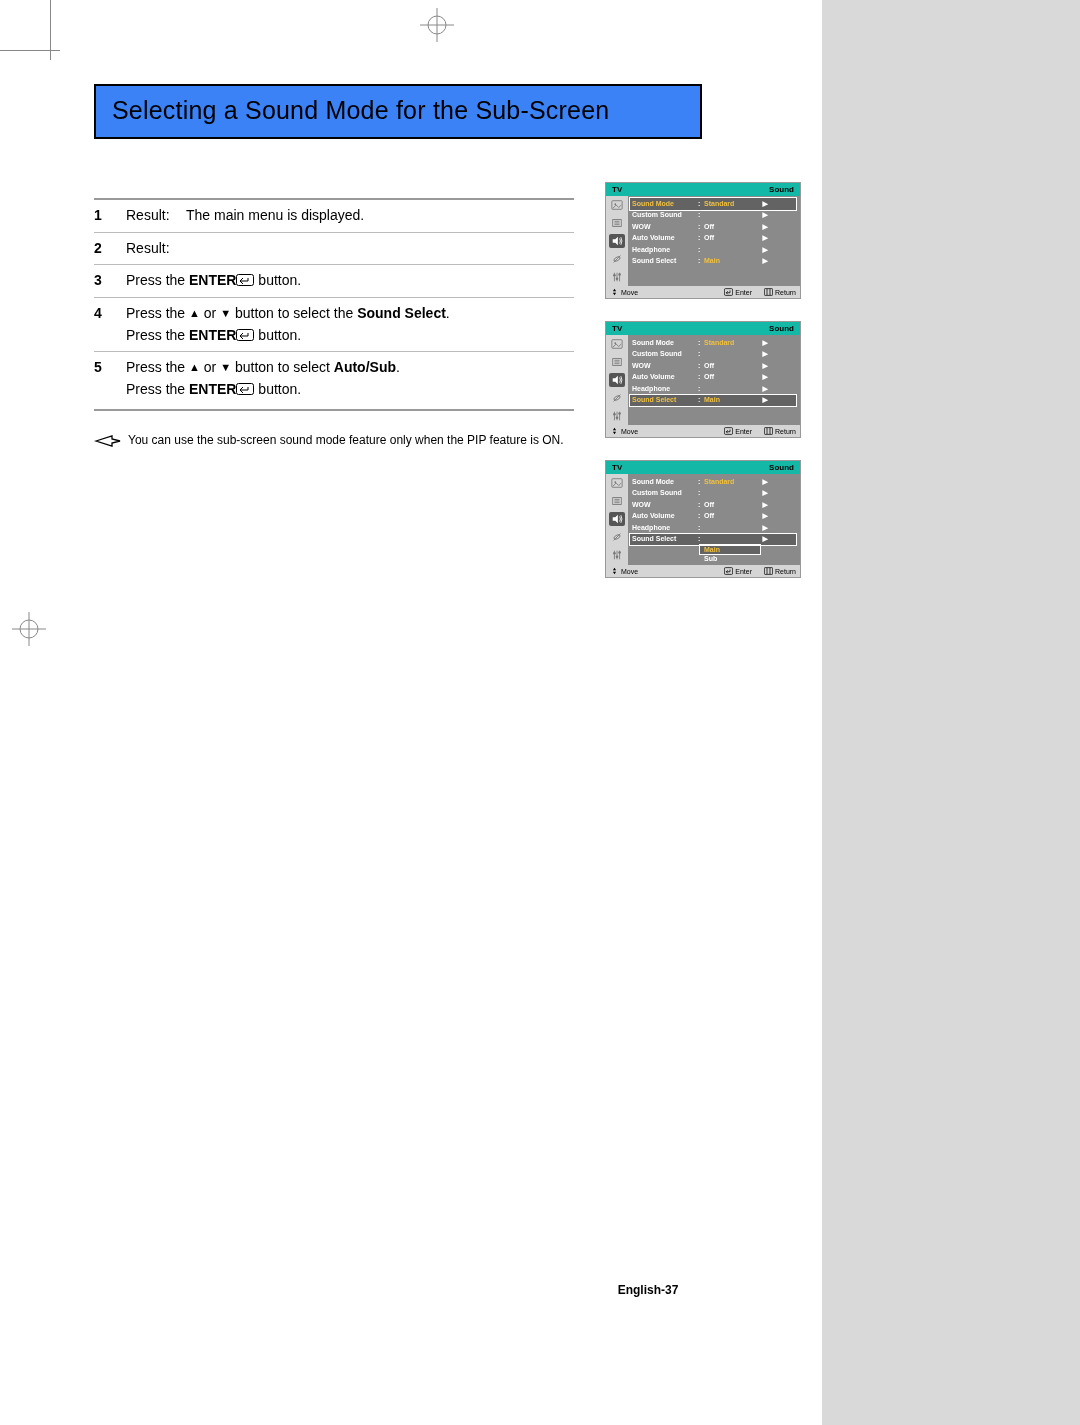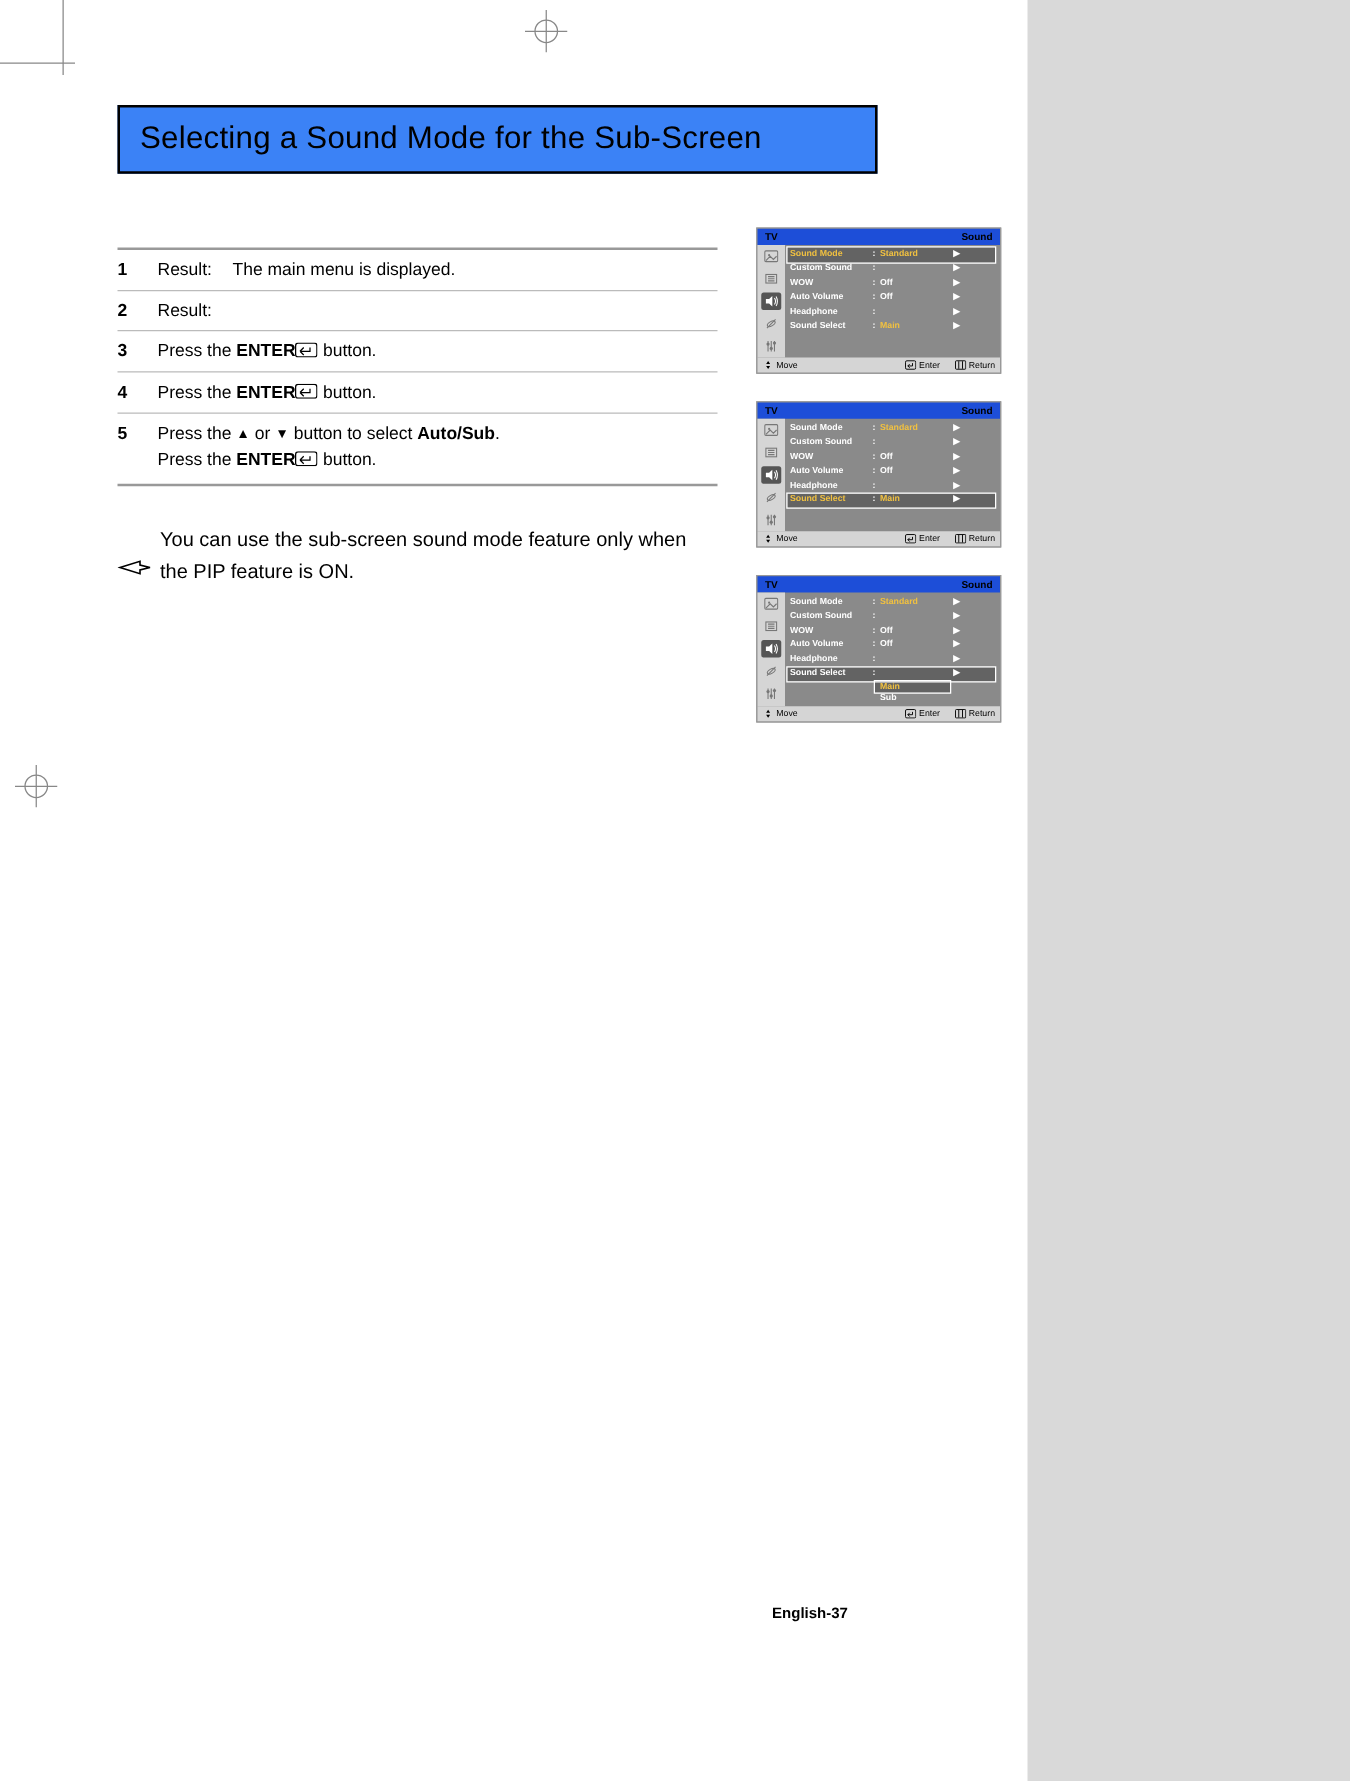--- a/index.html
+++ b/index.html
@@ -48,42 +48,42 @@
   .step .body .line b { font-weight: bold; }
   .result-row { display: flex; margin-top: 0; }
   .result-row .r-label { width: 60px; }
   .result-row .r-text { flex: 1; }
   .tri { display: inline-block; font-size: 11px; vertical-align: 1px; }
   .enter-icon {
     display: inline-block;
     width: 18px; height: 12px;
     vertical-align: -1px;
   }
-  .note-row { display: flex; margin-top: 32px; font-size: 16px; line-height: 1.55; align-items: flex-end; }
+  .note-row { display: flex; margin-top: 20px; font-size: 12px; line-height: 1.55; }
   .note-row .pointer {
     width: 34px; flex-shrink:0;
   }
   .note-row .pointer svg { width: 28px; height: 16px; margin-top:2px;}
   .osd-stack {
     position: absolute;
     top: 182px; left: 605px;
     width: 196px;
   }
   .osd {
     width: 196px;
     background: #8a8a8a;
     color: #fff;
     font-size: 7px;
     margin-bottom: 22px;
     border: 1px solid #999;
   }
   .osd-head {
     display: flex; justify-content: space-between;
     padding: 2px 6px;
-    background: #1d4ed8;
+    background: #14b8a6;
     color: #000;
     font-weight: bold;
     font-size: 8px;
   }
   .osd-body { display: flex; }
   .osd-icons {
     width: 22px;
     background: #d5d5d5;
     display: flex; flex-direction: column;
     align-items: center;
@@ -202,20 +202,21 @@
           <div class="line">Press the <b>ENTER</b><svg class="enter-icon" viewBox="0 0 18 12">
               <rect x="0.5" y="0.5" width="17" height="11" rx="2" fill="none" stroke="#000"></rect>
               <path d="M4 7 L7 4 M4 7 L7 10 M4 7 L12 7 L12 4" fill="none" stroke="#000"></path>
             </svg> button.</div>
         </div>
       </div>
       <div class="rule-thin"></div>
       <div class="step">
         <div class="num">4</div>
         <div class="body">
+          <div class="line">Press the <span class="tri">▲</span> or <span class="tri">▼</span> button to select the <b>Sound Select</b>.</div>
           <div class="line">Press the <b>ENTER</b><svg class="enter-icon" viewBox="0 0 18 12">
               <rect x="0.5" y="0.5" width="17" height="11" rx="2" fill="none" stroke="#000"></rect>
               <path d="M4 7 L7 4 M4 7 L7 10 M4 7 L12 7 L12 4" fill="none" stroke="#000"></path>
             </svg> button.</div>
         </div>
       </div>
       <div class="rule-thin"></div>
       <div class="step">
         <div class="num">5</div>
         <div class="body">

